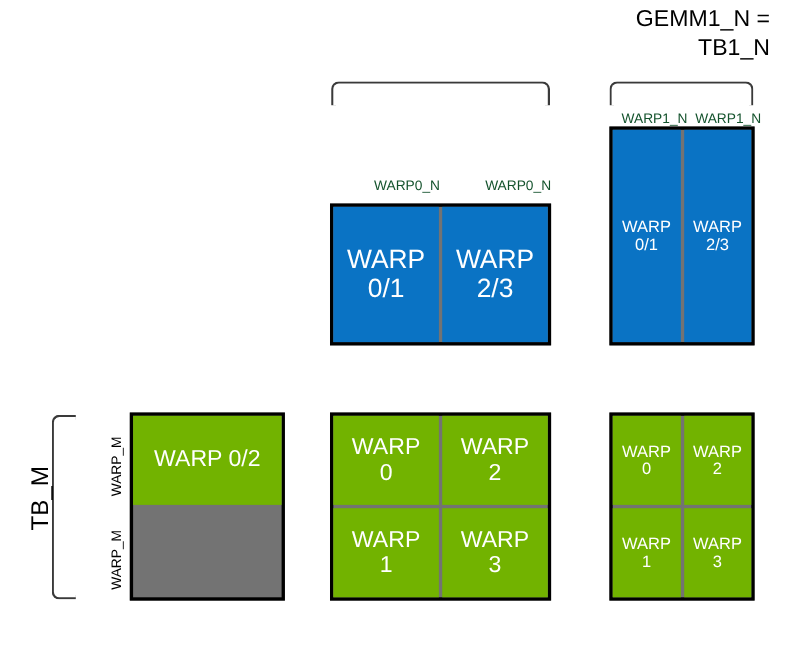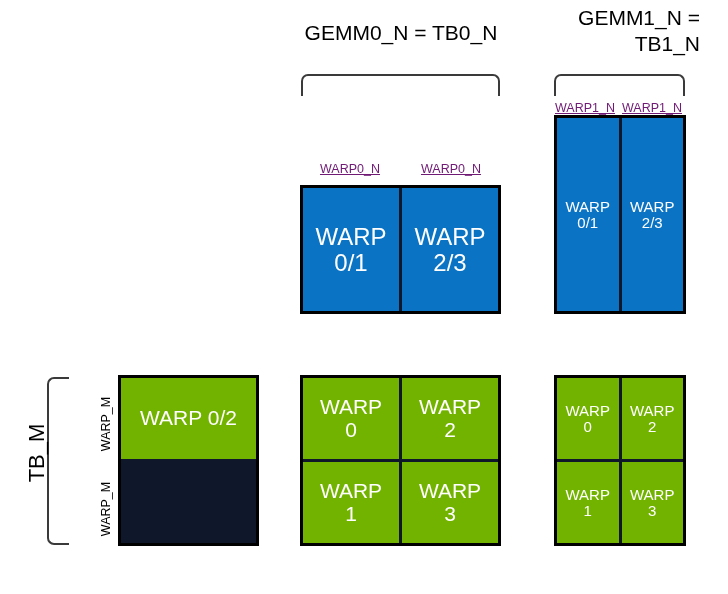--- a/index.html
+++ b/index.html
@@ -61,42 +61,41 @@
     width: 100px;
     text-align: center;
     color: #000000;
     font-size: 22px;
     transform: rotate(-90deg);
     transform-origin: center center;
   }
 
   
   .cell-label {
-    color: #701a75;
+    color: #14532d;
     font-size: 12.5px;
-    text-align: center;
+    text-align: right;
     white-space: nowrap;
-    text-decoration: underline;
   }
   
   .v-label {
     color: #000000;
     font-size: 12.5px;
     text-align: center;
     white-space: nowrap;
     transform: rotate(-90deg);
     transform-origin: center center;
   }
 
   
   .grid-block {
     box-sizing: border-box;
     border: 3px solid #000000;
     display: grid;
-    background: #0f172a;
+    background: #737373;
     gap: 3px;
   }
   .cell {
     box-sizing: border-box;
     display: flex;
     align-items: center;
     justify-content: center;
     text-align: center;
     color: #ffffff;
     white-space: pre-line;
@@ -143,21 +142,20 @@
     grid-template-columns: 1fr 1fr;
     grid-template-rows: 1fr 1fr;
   }
   #green-right .cell { font-size: 15px; }
 </style>
 </head>
 <body>
 
 <div class="canvas">
 
-  <div class="abs grp-title" id="title-gemm0">GEMM0_N = TB0_N</div>
 
   <div class="abs grp-title" id="title-gemm1">GEMM1_N =
 TB1_N</div>
 
   <div class="abs bracket-down" id="bracket-gemm0"></div>
   <div class="abs bracket-down" id="bracket-gemm1"></div>
 
   <div class="abs cell-label" style="left:300px; top:162px; width:100px;">WARP0_N</div>
   <div class="abs cell-label" style="left:401px; top:162px; width:100px;">WARP0_N</div>
 

